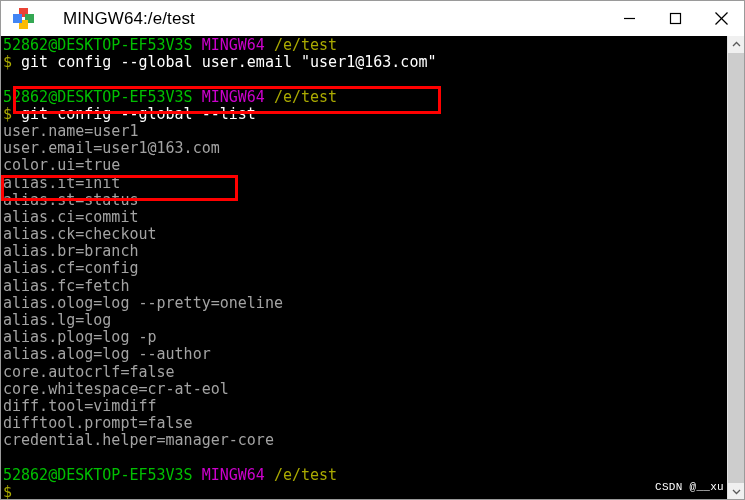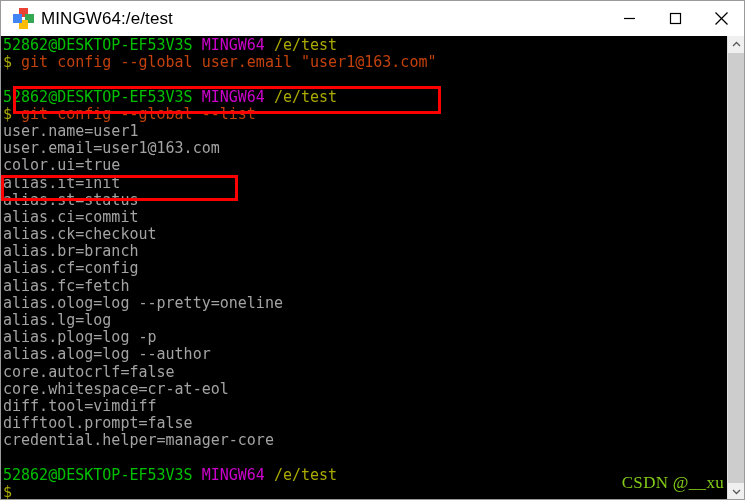--- a/index.html
+++ b/index.html
@@ -45,21 +45,21 @@
     position: absolute;
     width: 9px;
     height: 9px;
   }
   #app-icon .q1 { left: 6px;  top: 0px;  background: #ea4335; }
   #app-icon .q2 { left: 12px; top: 6px;  background: #34a853; }
   #app-icon .q3 { left: 6px;  top: 12px; background: #fbbc05; }
   #app-icon .q4 { left: 0px;  top: 6px;  background: #4285f4; }
 
   #window-title {
-    margin-left: 6px;
+    margin-left: 28px;
     font-size: 17px;
     color: #000000;
     font-family: "Liberation Sans", sans-serif;
     white-space: nowrap;
     letter-spacing: 0.1px;
   }
 
   #window-controls {
     position: absolute;
     right: 0;
@@ -103,41 +103,41 @@
     white-space: pre;
     color: #d0d0d0;
     letter-spacing: 0px;
   }
   .line { height: 17.2px; }
   .c-user  { color: #00c000; }
   .c-mingw { color: #cc00cc; }
   .c-path  { color: #aaaa00; }
   .c-dollar{ color: #aaaa00; }
   .c-out   { color: #a3a3a3; }
-  .c-cmd   { color: #c2410c; }
+  .c-cmd   { color: #ffffff; }
 
   
   .annot-box {
     position: absolute;
     border: 3px solid #ff0000;
     box-sizing: border-box;
     pointer-events: none;
     background: transparent;
   }
   #annot-1 { left: 12px;  top: 50px;  width: 428px; height: 28px; }
   #annot-2 { left: 0px;   top: 139px; width: 237px; height: 26px; }
 
   
   #watermark {
     position: absolute;
     right: 3px;
     bottom: 7px;
-    font-family: Liberation Serif, serif;
-    font-size: 17px;
-    color: #84cc16;
+    font-family: Liberation Mono, monospace;
+    font-size: 11px;
+    color: #ffffff;
     white-space: nowrap;
     letter-spacing: 0.3px;
   }
 
   
   #scrollbar {
     position: absolute;
     right: 0;
     top: 35px;
     width: 17px;

